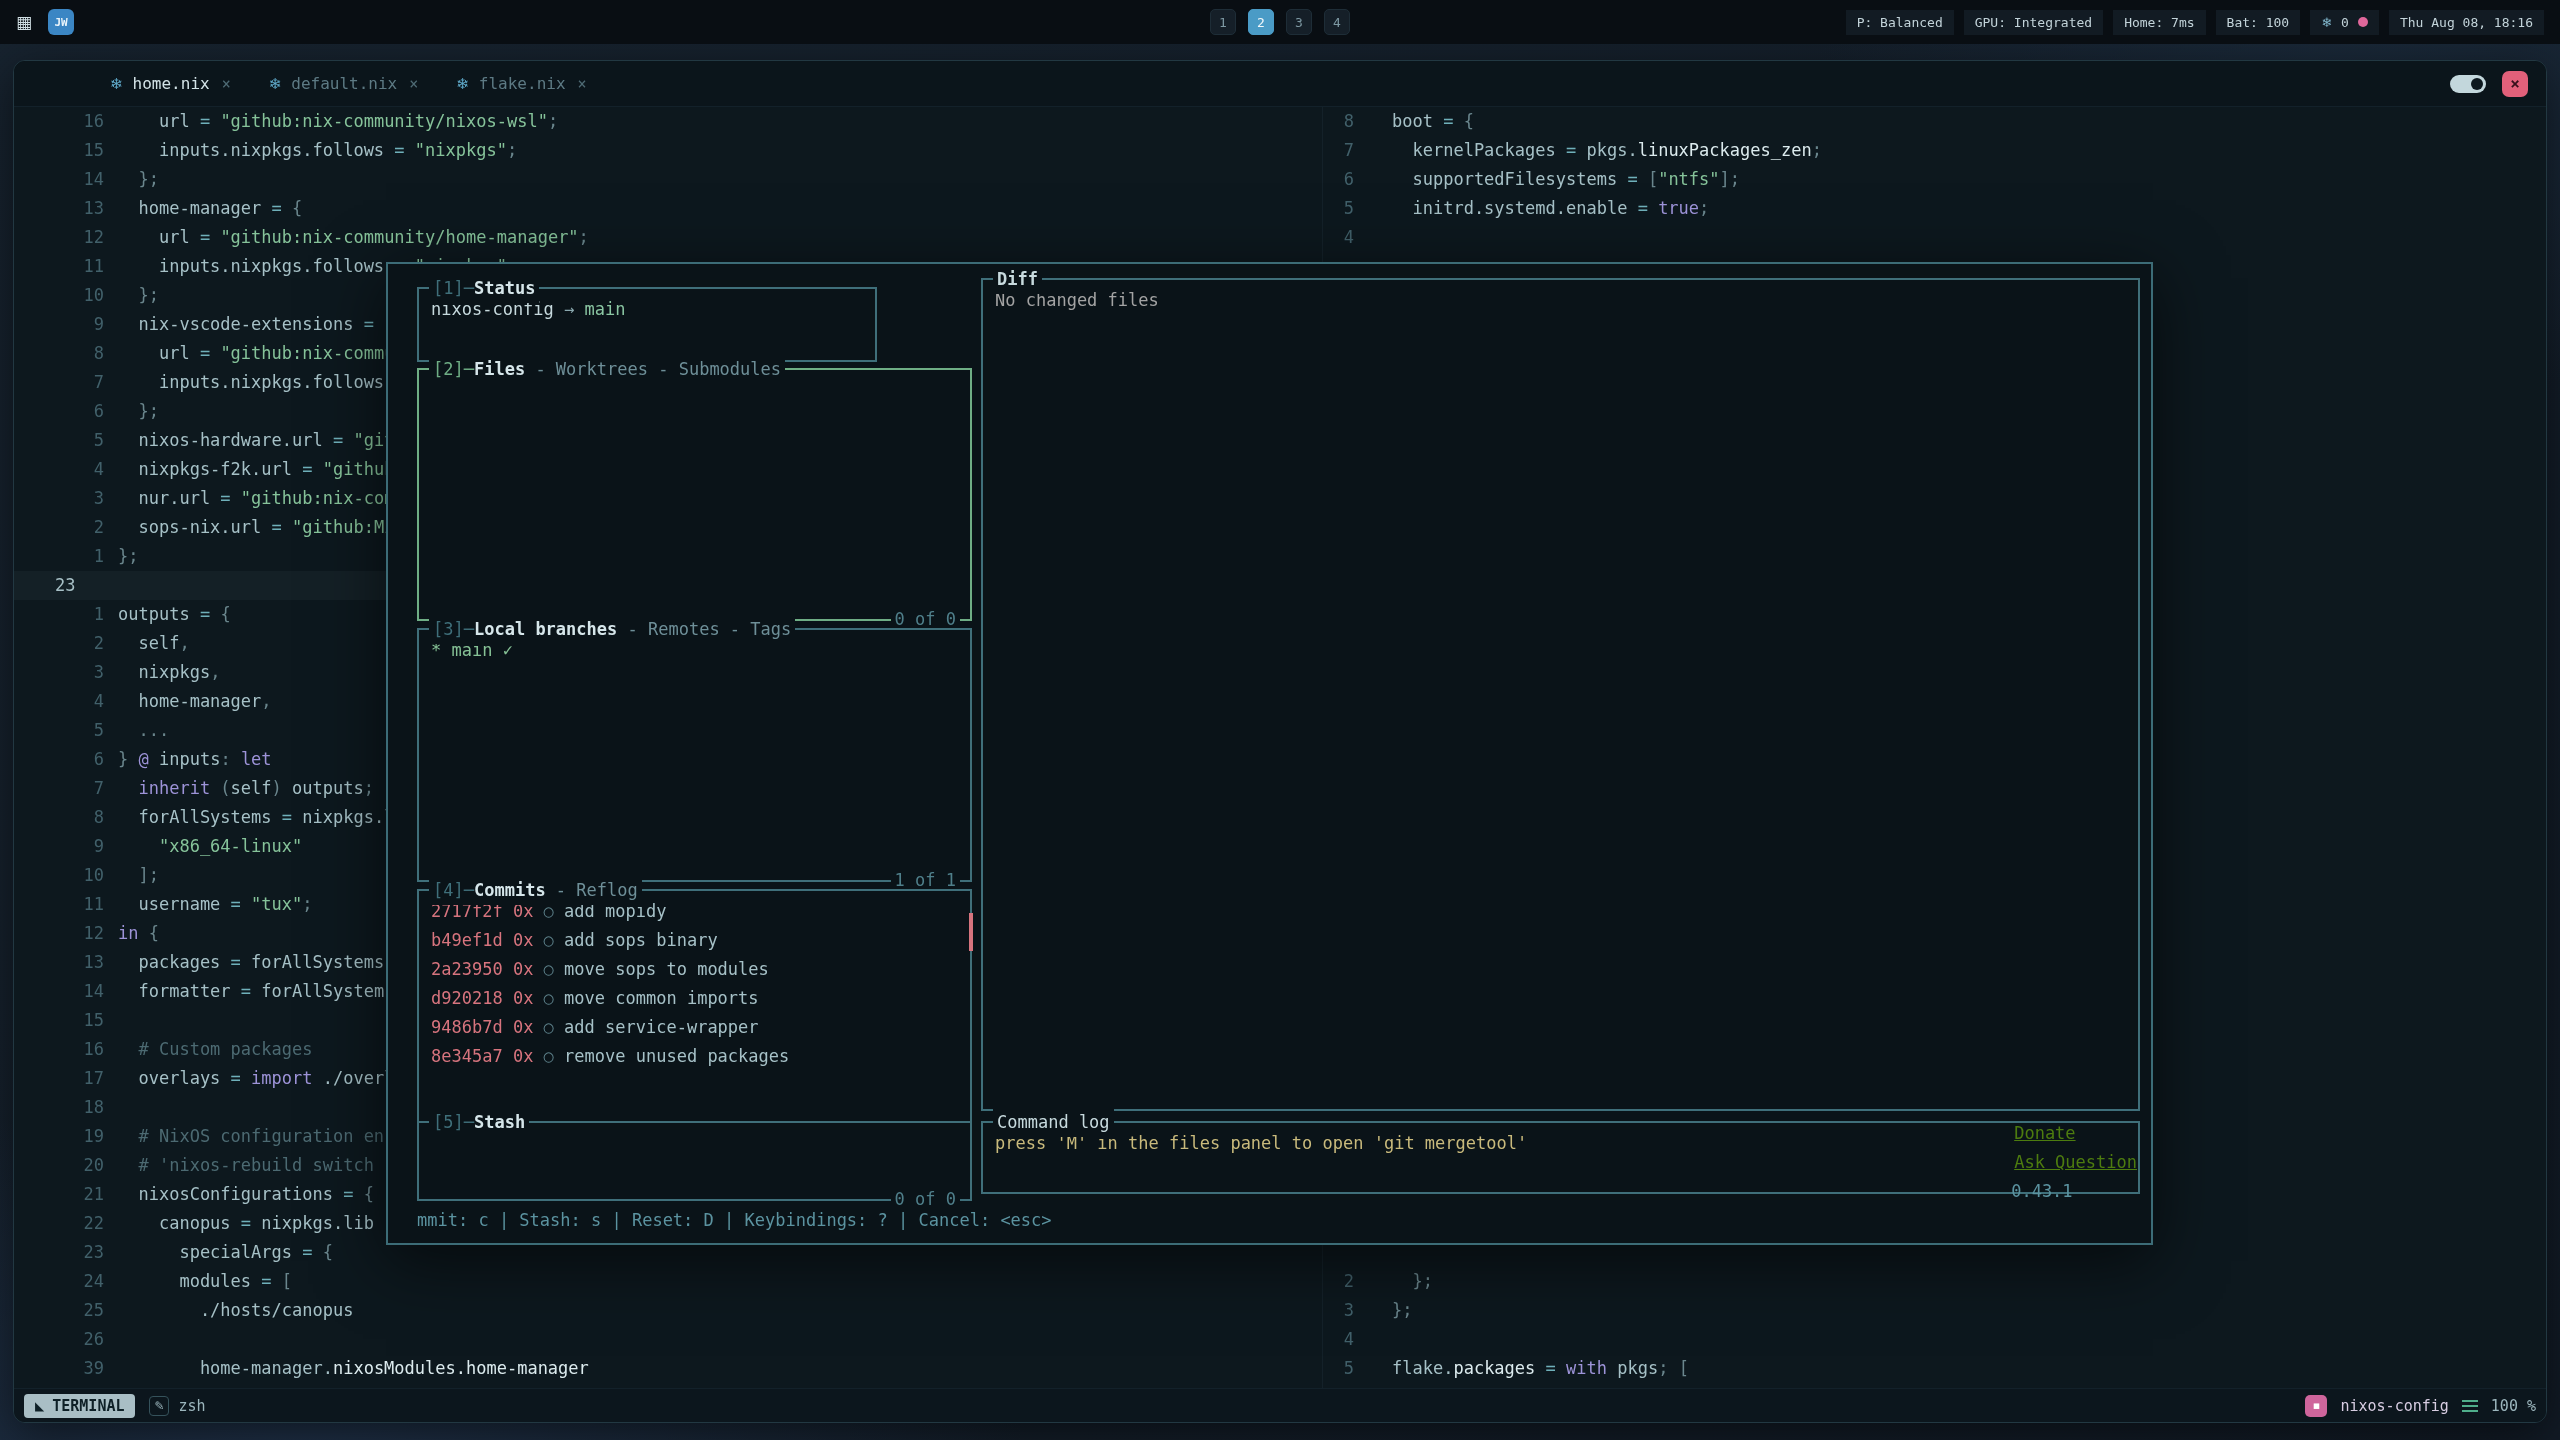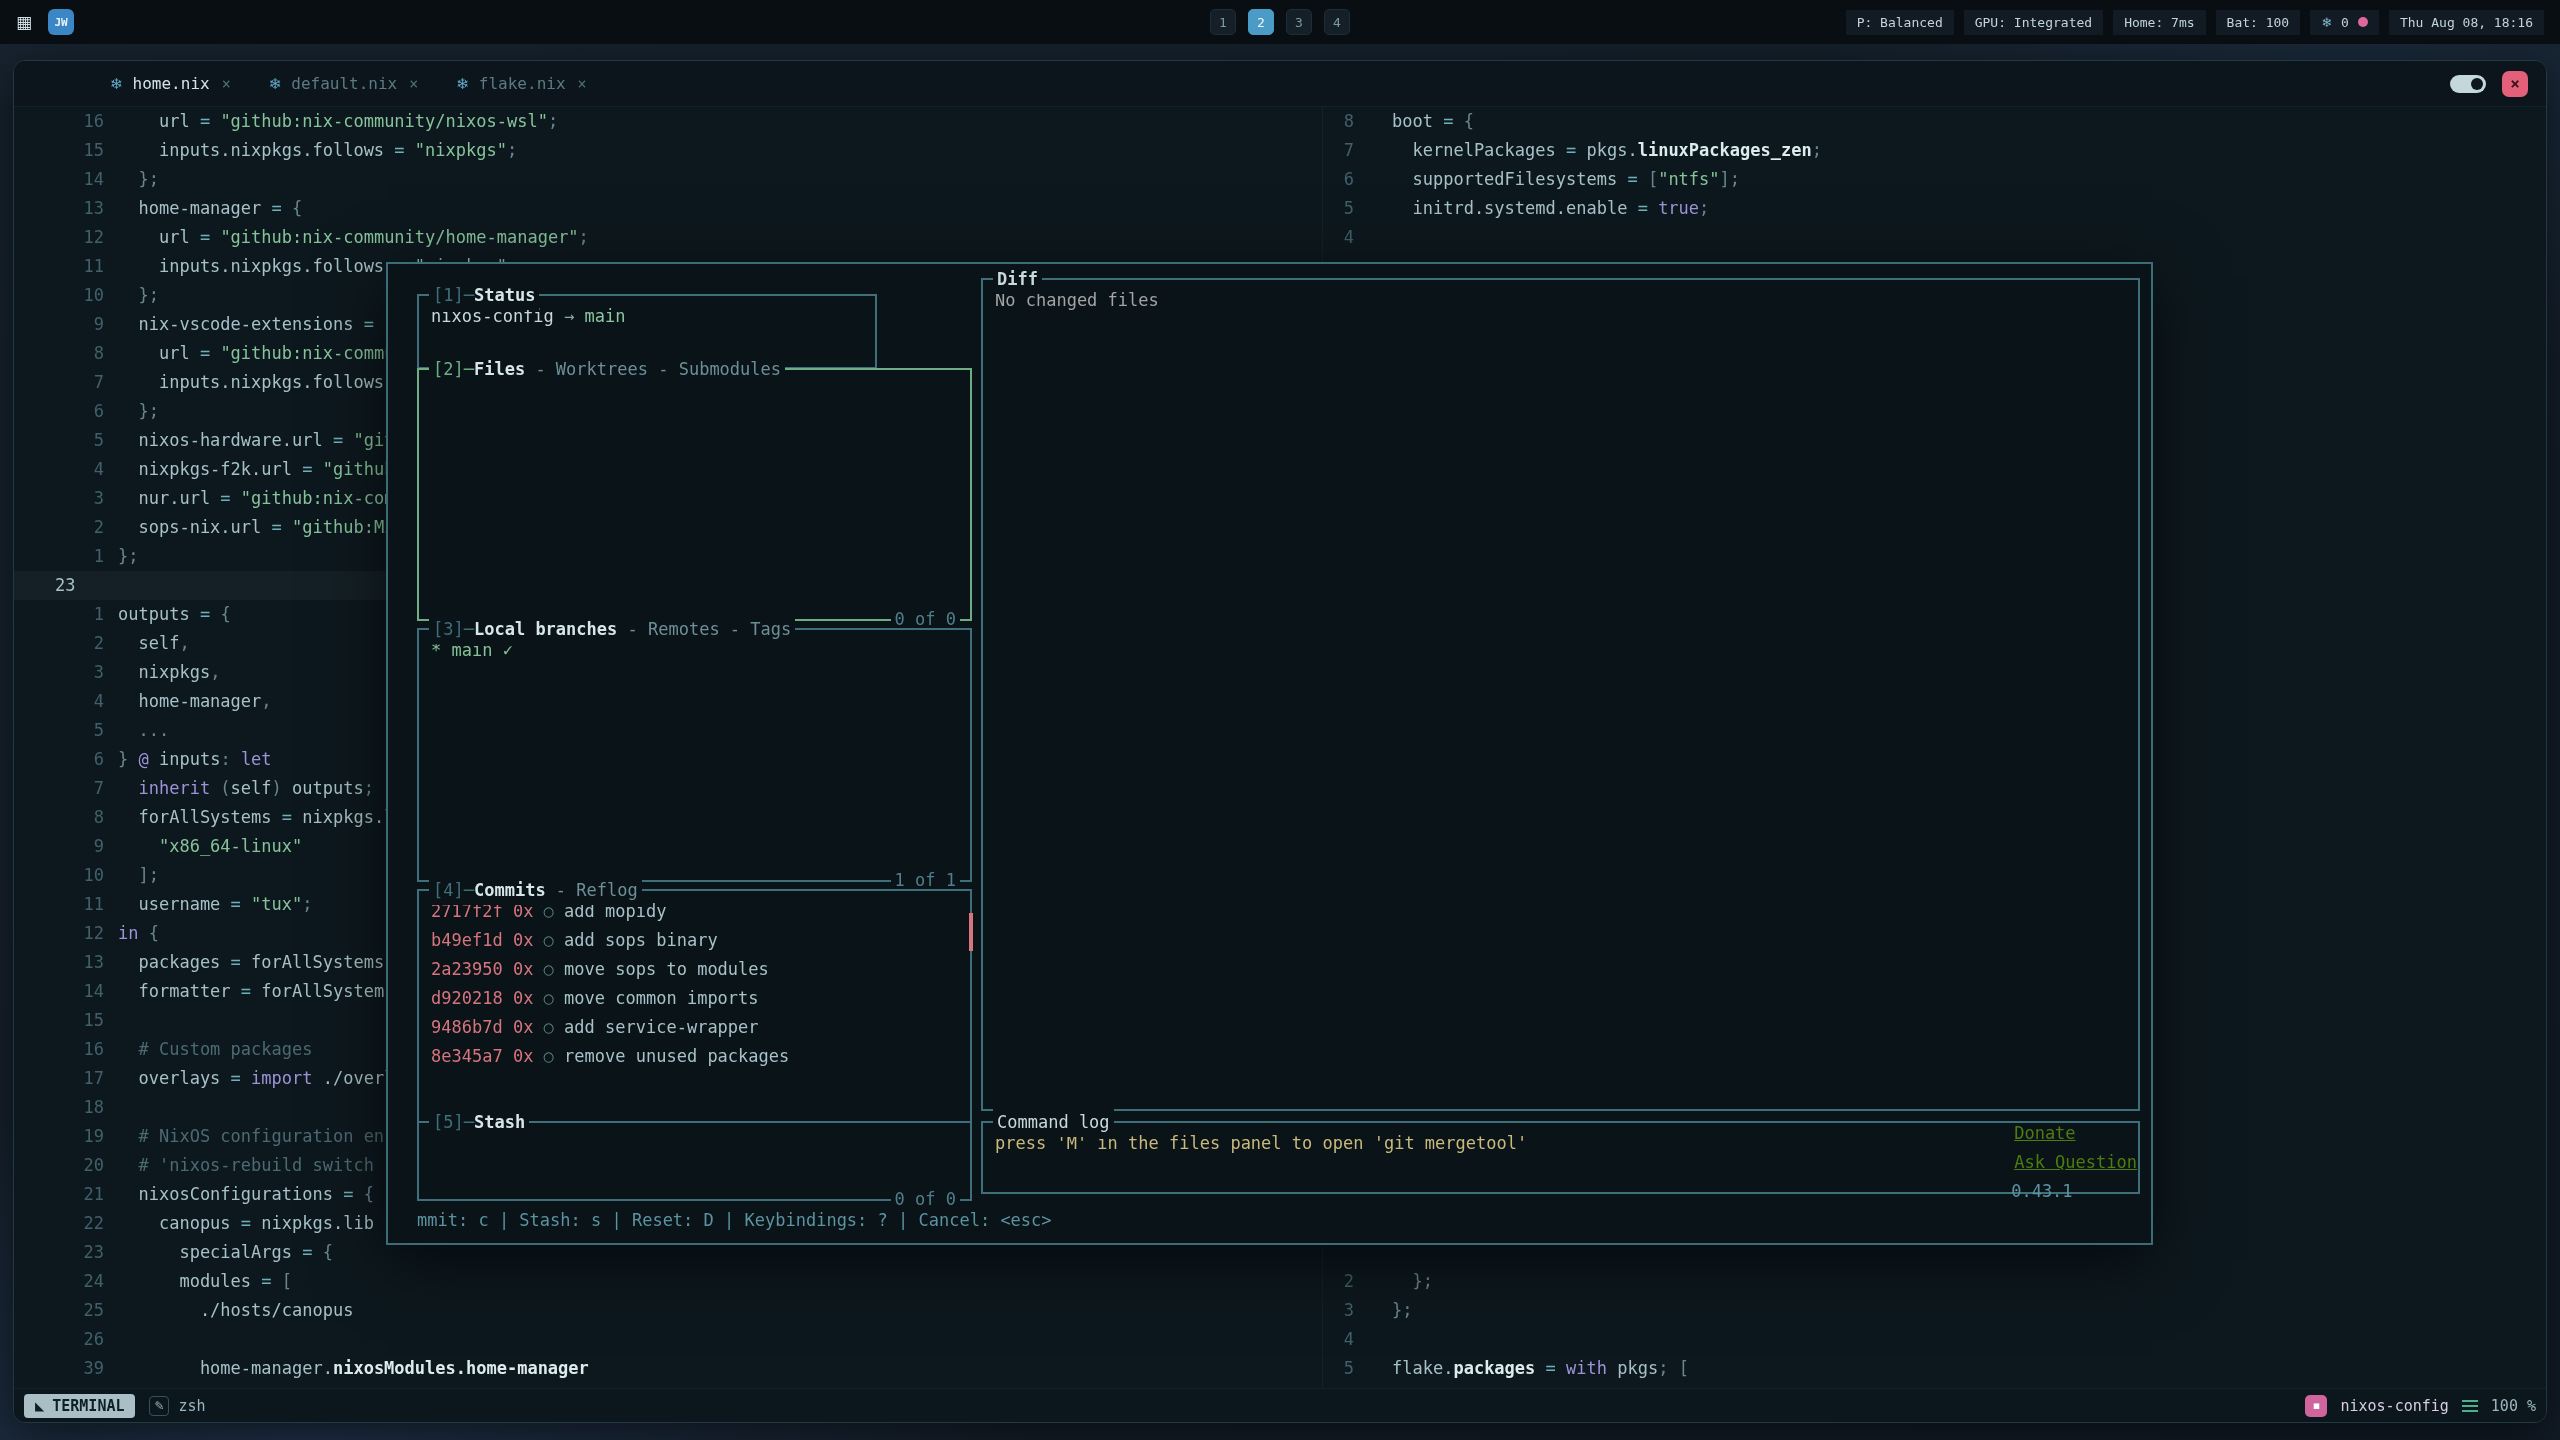--- a/index.html
+++ b/index.html
@@ -37,21 +37,21 @@
 .pane{position:absolute;top:0;bottom:0}
 .pane-left{left:0;width:1309px;border-right:1px solid #142129}
 .pane-right{left:1310px;right:0}
 .crow{height:29px;display:flex;white-space:pre}
 .crow.cur{background:rgba(150,195,205,.05)}
 .gut{flex:0 0 104px;text-align:right;color:#41606a;padding-right:14px}
 .crow.cur .gut{text-align:left;padding-left:41px;color:#a7c0c6}
 .pane-right .gut{flex:0 0 30px;padding-right:0}
 .pane-right .code{padding-left:38px}
 .code{white-space:pre}
-.id{color:#a6c1c7}.op{color:#6fb0ba}.str{color:#86c39a}.kw{color:#9d93d8}.cm{color:#4c6a72}.pn{color:#6a868d}.bl{color:#dcebee;font-weight:bold}
+.id{color:#a6c1c7}.op{color:#6fb0ba}.str{color:#86c39a}.kw{color:#9d93d8}.cm{color:#4c6a72}.pn{color:#6a868d}.bl{color:#dcebee;font-weight:normal}
 
 .lazygit{position:absolute;left:372px;top:201px;width:1767px;height:983px;background:#0a1318;border:2px solid #3c6c77;box-shadow:0 16px 64px rgba(0,0,0,.6);font-size:17px;line-height:29px;z-index:15}
 .lg-panel{position:absolute;border:2px solid #3f6f7a;background:#0a1318}
 .lg-panel.active{border-color:#6fae85}
 .lg-title{position:absolute;top:-15px;left:10px;background:#0a1318;padding:0 4px;white-space:pre}
 .lg-key{color:#3f6f7a}
 .lg-panel.active .lg-key{color:#6fae85}
 .lg-main{color:#d6e6ea;font-weight:bold}
 .lg-sub{color:#6e8f98}
 .lg-count{position:absolute;bottom:-15px;right:10px;background:#0a1318;padding:0 4px;color:#4f7f8a}
@@ -224,21 +224,21 @@
           <div class="crow"><span class="gut"></span><span class="code"></span></div>
           <div class="crow"><span class="gut">2</span><span class="code"><span class="pn">  };</span></span></div>
           <div class="crow"><span class="gut">3</span><span class="code"><span class="pn">};</span></span></div>
           <div class="crow"><span class="gut">4</span><span class="code"></span></div>
           <div class="crow"><span class="gut">5</span><span class="code"><span class="id">flake.</span><span class="bl">packages </span><span class="op">= </span><span class="kw">with </span><span class="id">pkgs</span><span class="pn">; [</span></span></div>
         </div>
     </div>
 
     <div class="lazygit">
 
-      <div class="lg-panel" style="left:29px;top:30px;width:460px;height:75px">
+      <div class="lg-panel" style="left:29px;top:23px;width:460px;height:75px">
         <div class="lg-title"><span class="lg-key">[1]</span><span class="lg-key">─</span><span class="lg-main">Status</span></div>
         <div class="lg-body"><span class="lg-repo">nixos-config</span> <span class="lg-arrow">→</span> <span class="lg-branch">main</span></div>
       </div>
 
       <div class="lg-panel active" style="left:29px;top:104px;width:555px;height:253px">
         <div class="lg-title"><span class="lg-key">[2]</span><span class="lg-key">─</span><span class="lg-main">Files</span><span class="lg-sub"> - Worktrees - Submodules</span></div>
         <div class="lg-body"></div>
         <div class="lg-count">0 of 0</div>
       </div>
 

